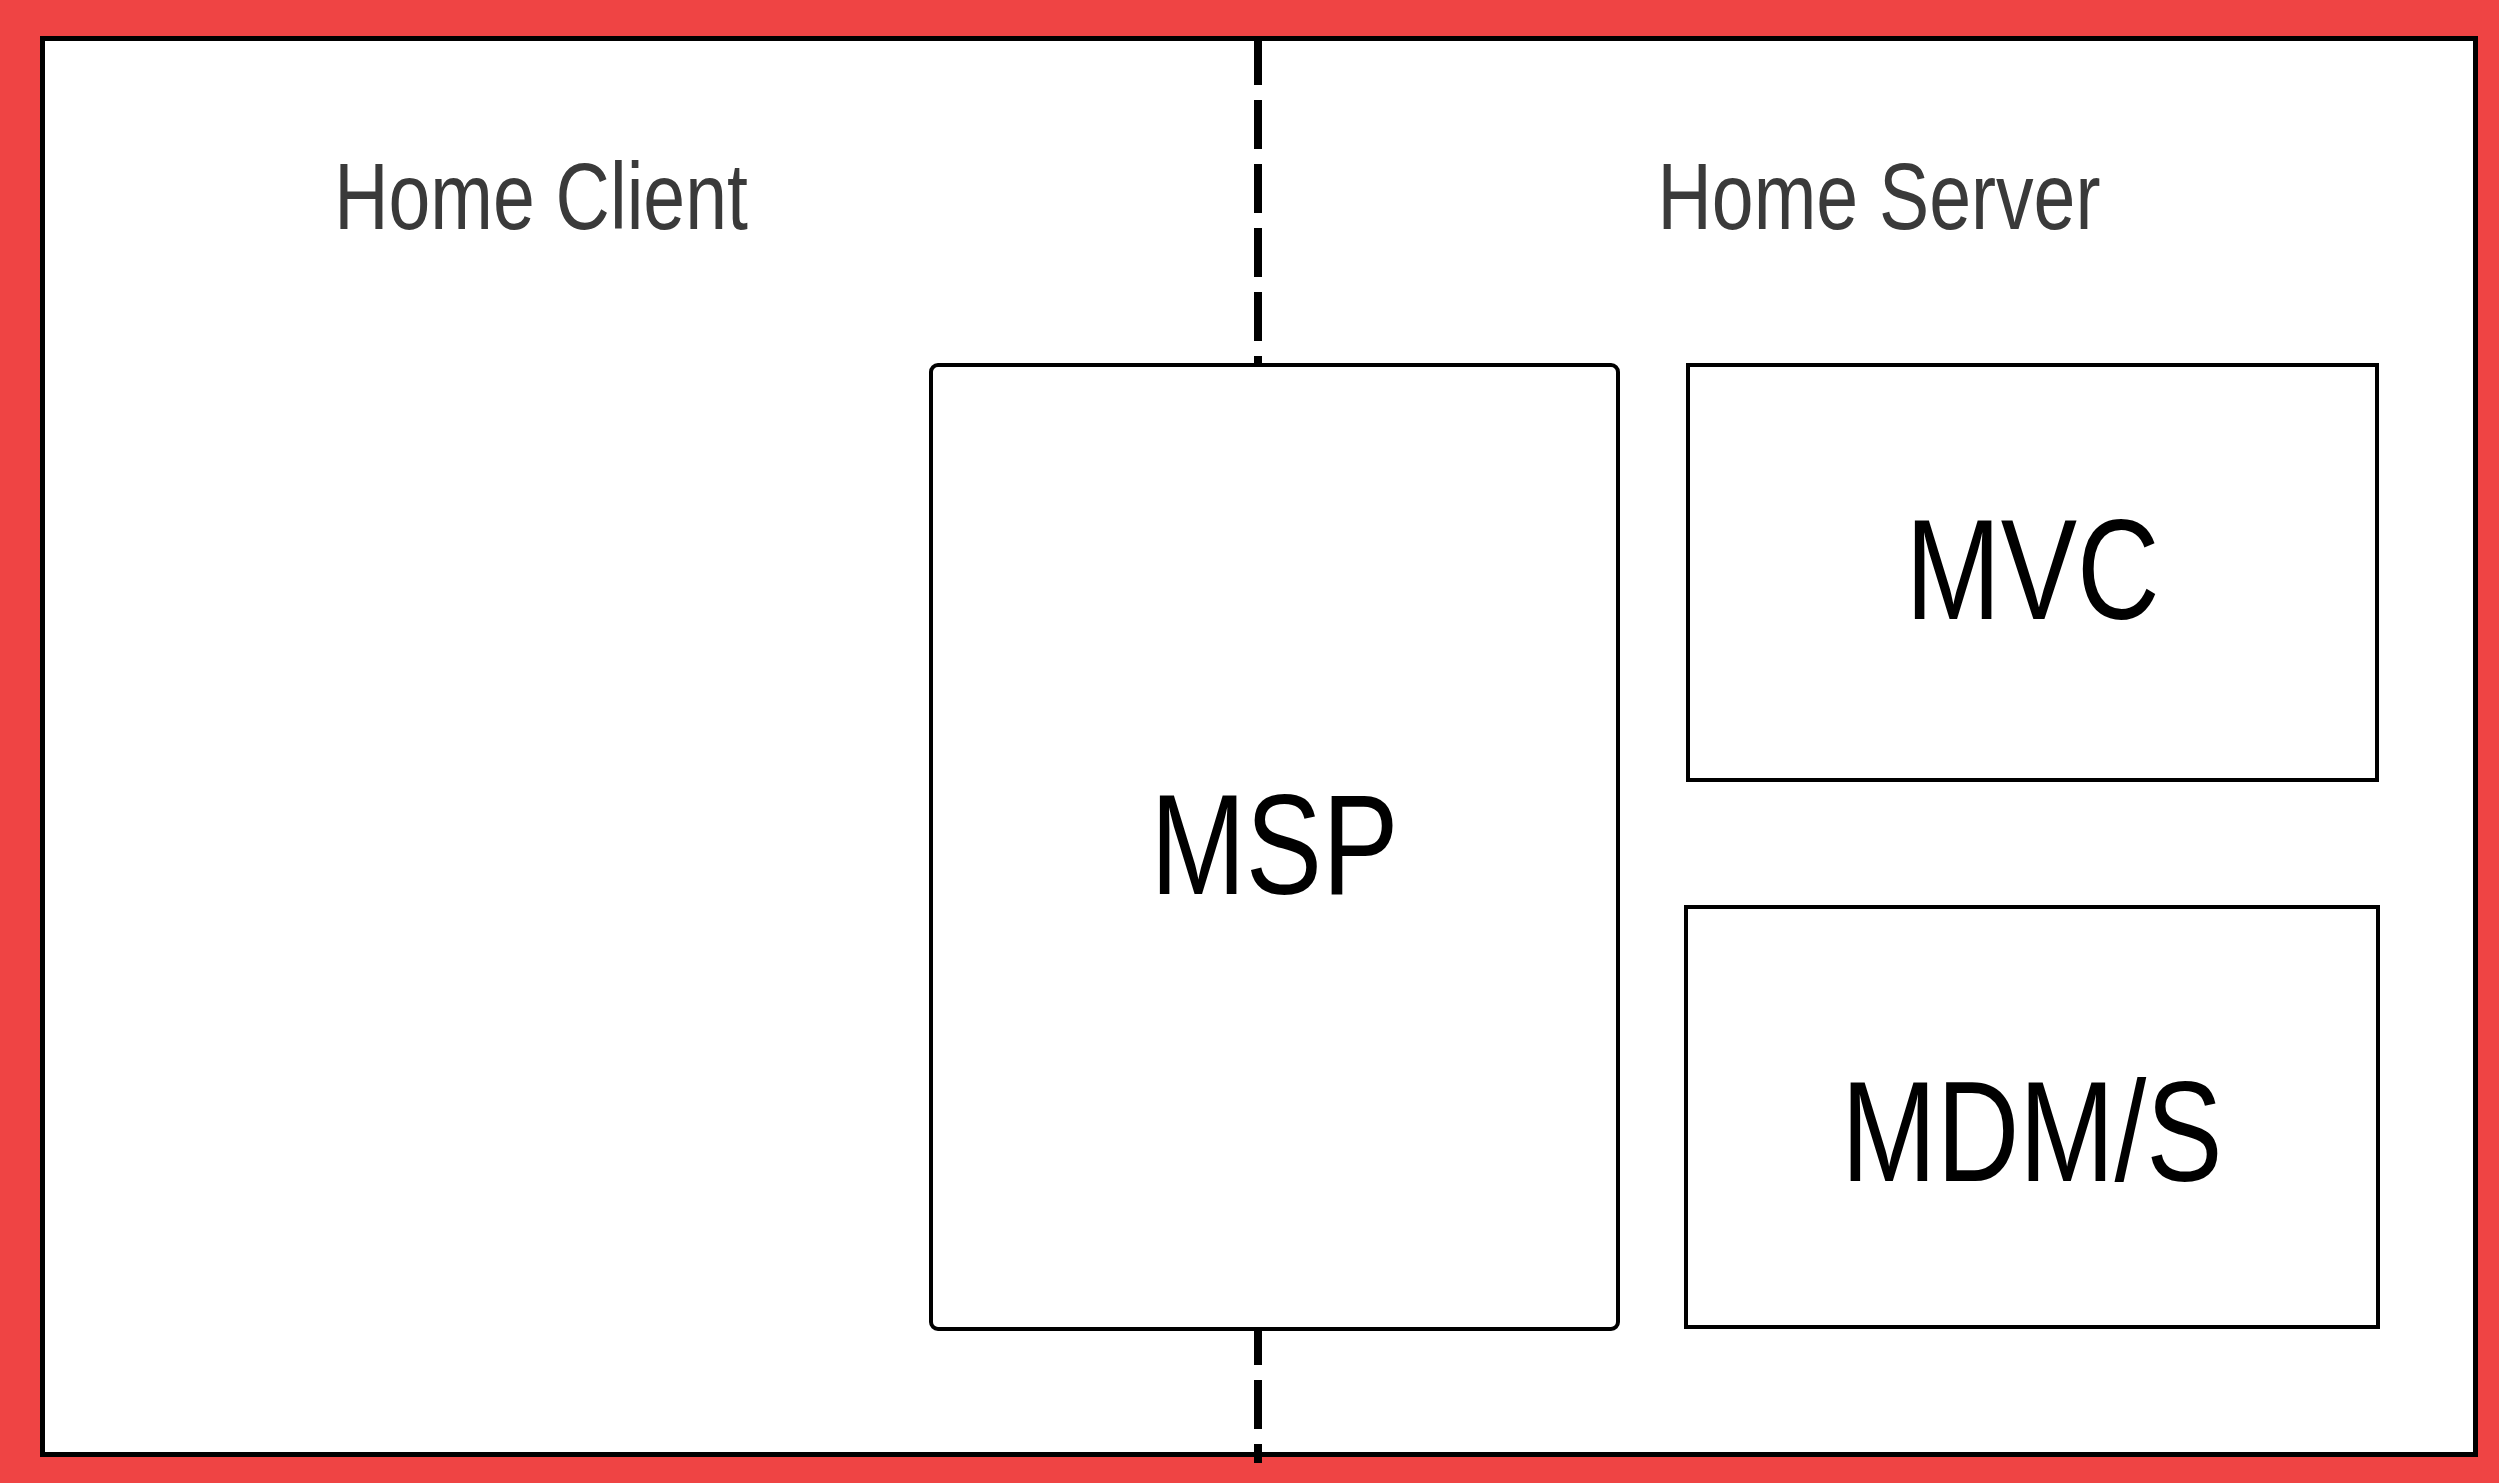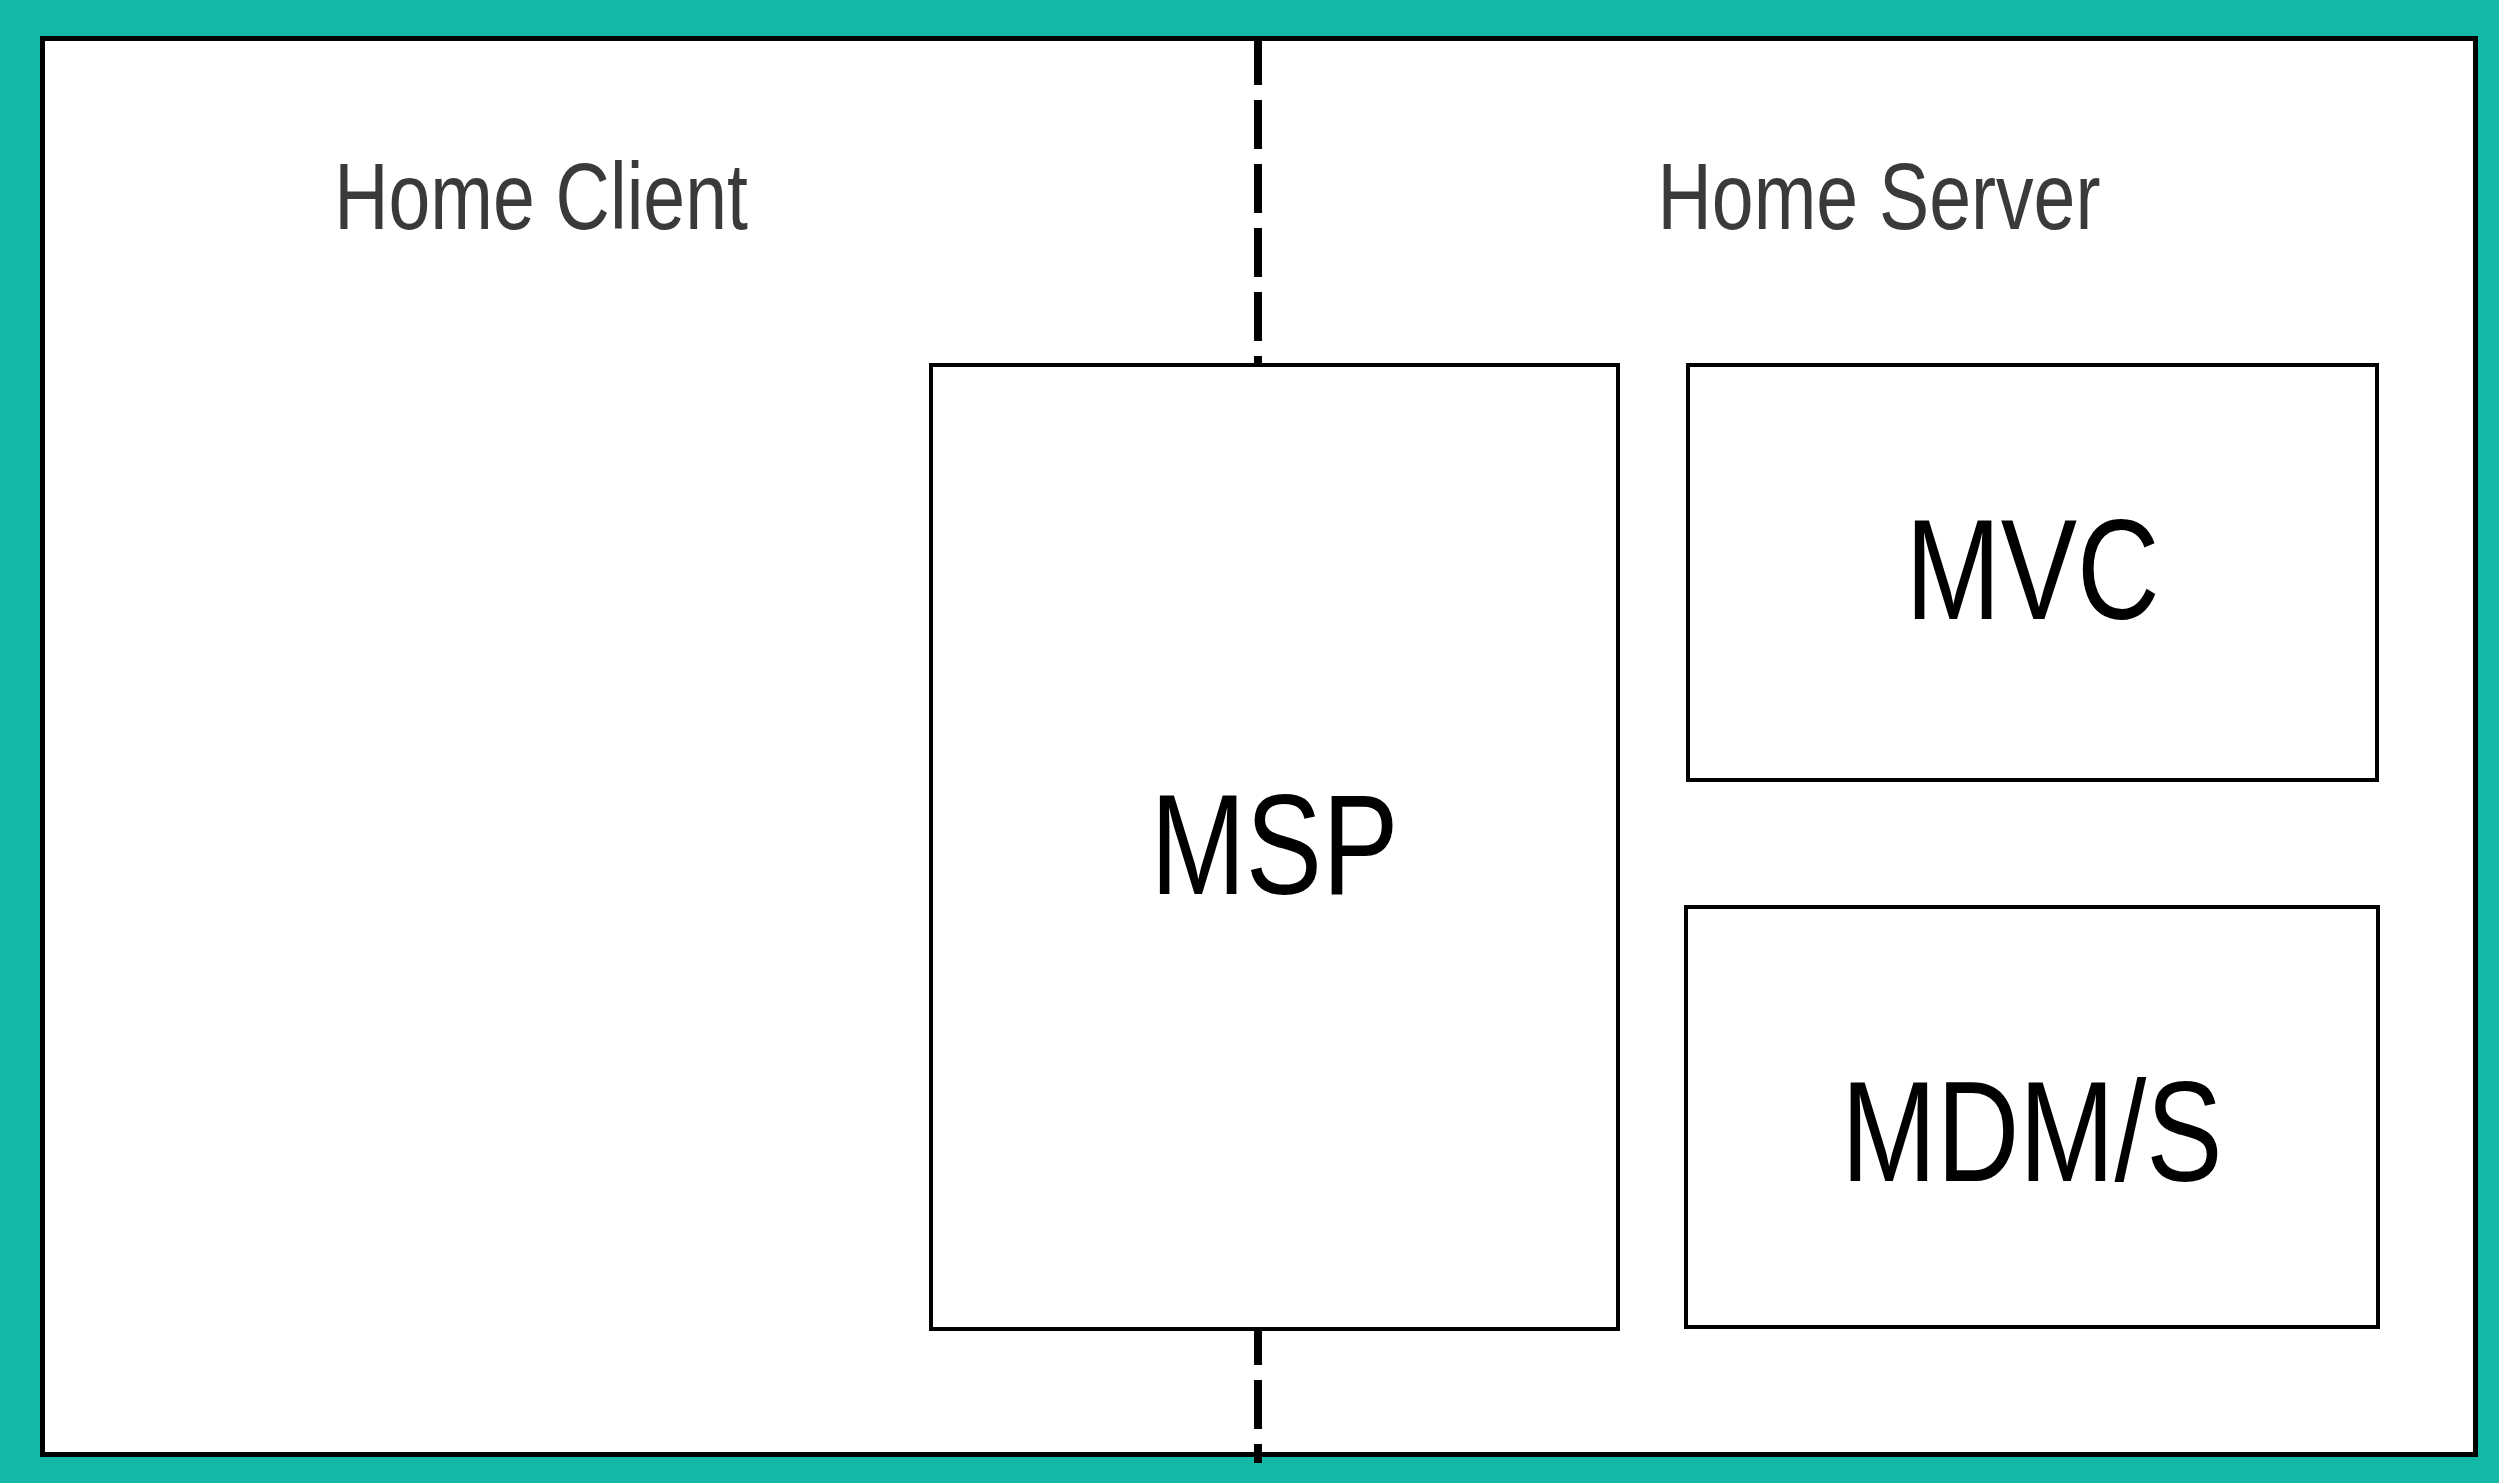--- a/index.html
+++ b/index.html
@@ -8,21 +8,21 @@
     background: #ffffff;
   }
   body {
     font-family: "Liberation Sans", "DejaVu Sans", sans-serif;
   }
 
   #stage {
     position: relative;
     width: 2500px;
     height: 1484px;
-    background: #14b8a6;
+    background: #ef4444;
     overflow: hidden;
   }
 
   
   .outer-frame {
     position: absolute;
     left: 40px;
     top: 36px;
     width: 2438px;
     height: 1421px;
@@ -102,20 +102,21 @@
     height: 968px;
   }
   #box-mdmc .component-label { top: 406px; }
 
   
   #box-msp {
     left: 929px;
     top: 363px;
     width: 691px;
     height: 968px;
+    border-radius: 9px;
   }
   #box-msp .component-label { top: 406px; }
 
   
   #box-mvc {
     left: 1686px;
     top: 363px;
     width: 693px;
     height: 419px;
   }

